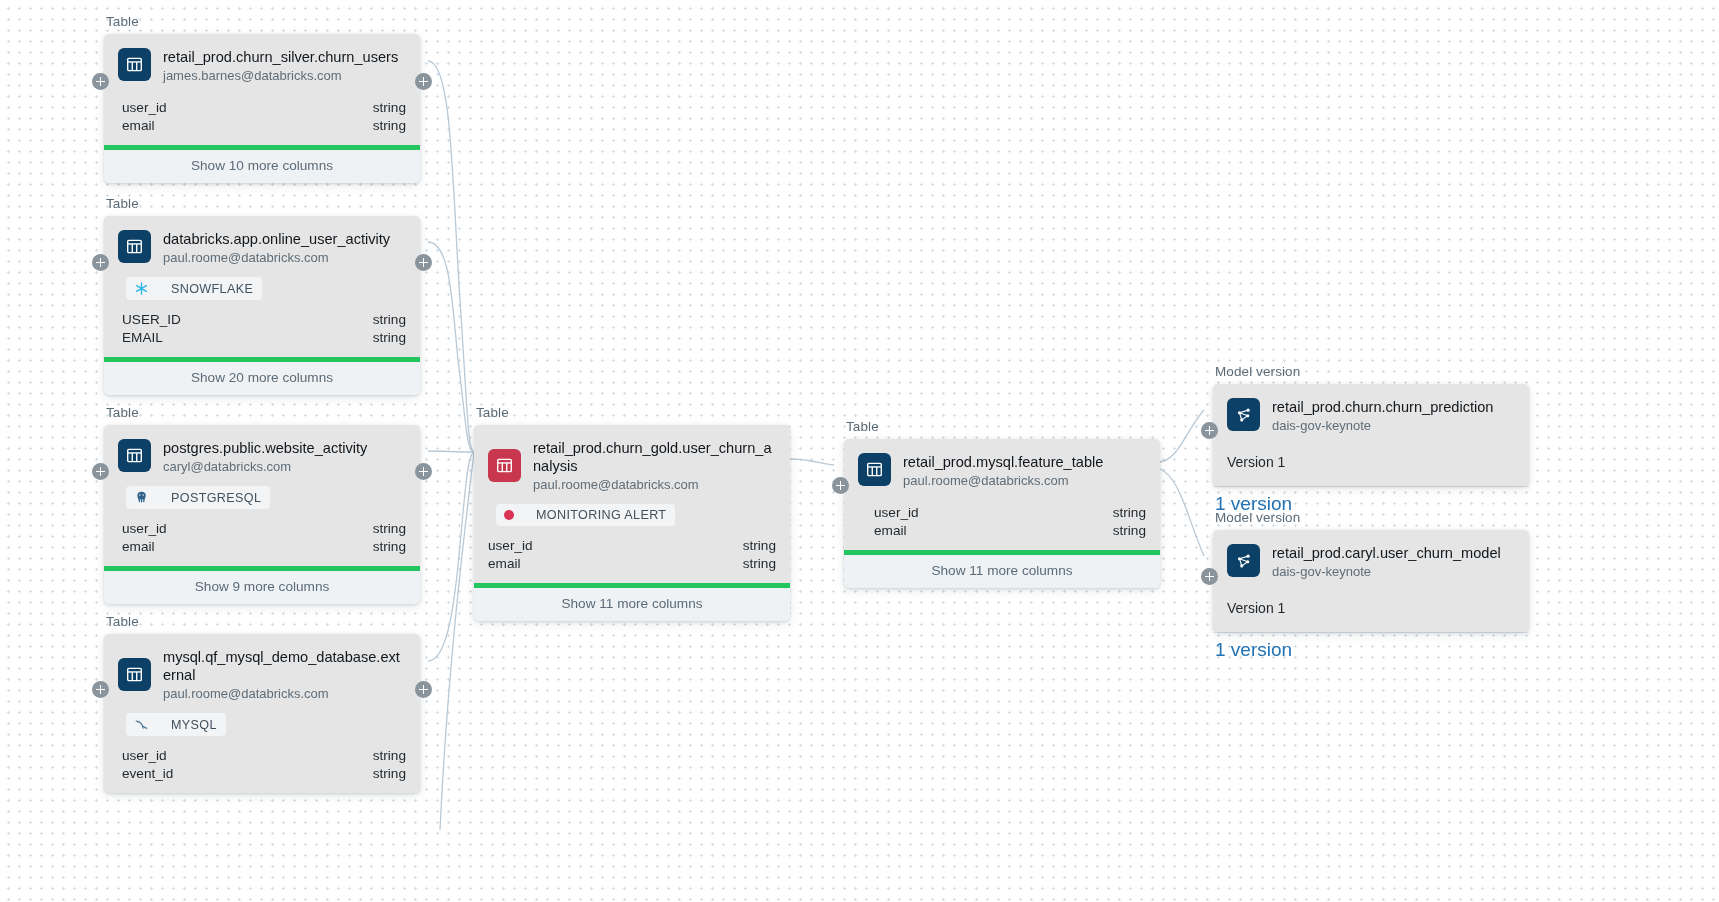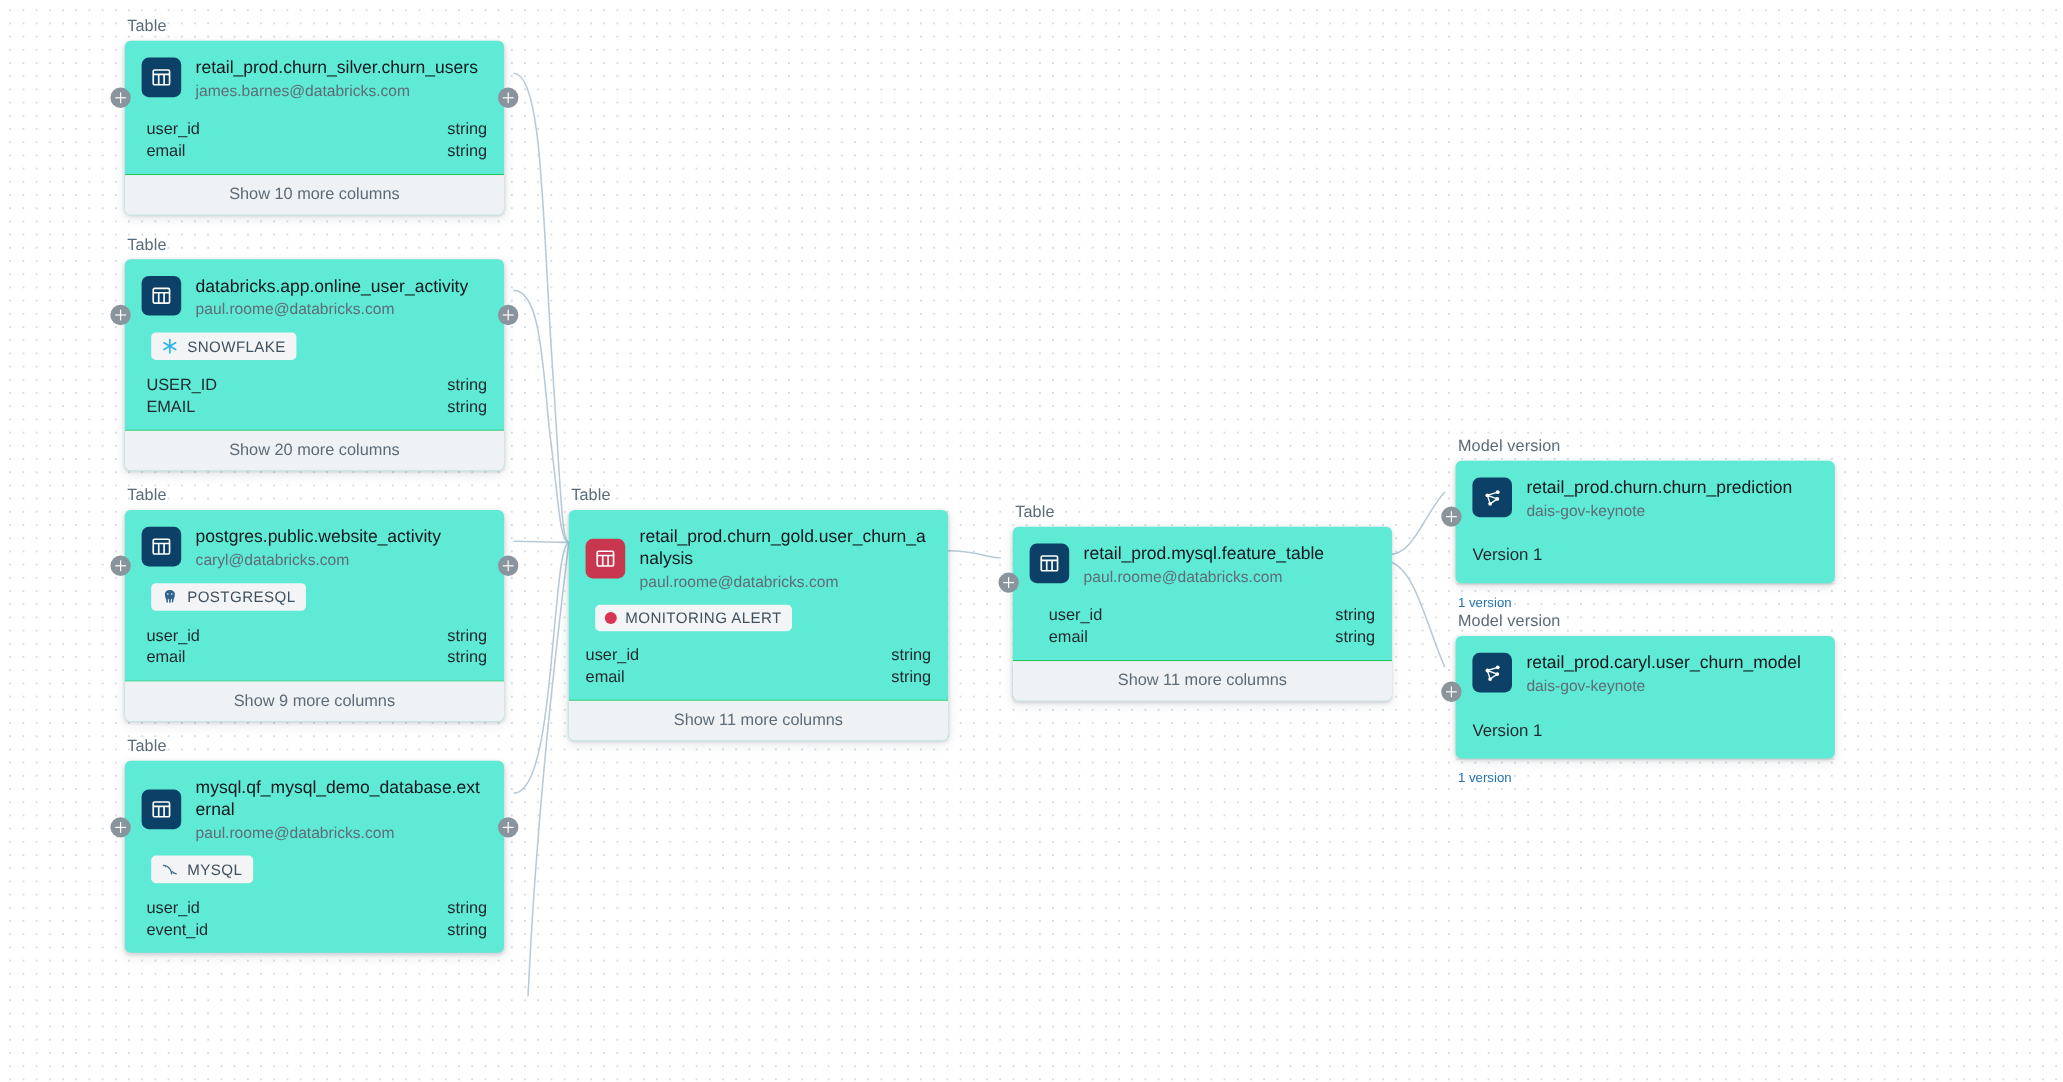--- a/index.html
+++ b/index.html
@@ -39,21 +39,21 @@
   }
   .node-type {
     font-size: 13.5px;
     color: #5a6b78;
     line-height: 16px;
     margin-bottom: 4px;
     padding-left: 2px;
     letter-spacing: 0.1px;
   }
   .card {
-    background: #5eead4;
+    background: #e5e5e5;
     border-radius: 5px;
     box-shadow: 0 1px 3px rgba(20,35,50,0.14), 0 3px 10px rgba(20,35,50,0.10);
     position: relative;
   }
   .card-head {
     display: flex;
     align-items: flex-start;
     padding: 13px 14px 4px 14px;
   }
   .card-icon {
@@ -83,21 +83,21 @@
     font-size: 13px;
     line-height: 17px;
     color: #5f6d78;
     margin-top: 1px;
   }
 
   .badge-row { padding: 7px 14px 2px 14px; }
   .badge {
     display: inline-flex;
     align-items: center;
-    gap: 7px;
+    gap: 22px;
     background: #f2f4f6;
     border-radius: 4px;
     padding: 4px 9px 4px 8px;
     font-size: 12.6px;
     letter-spacing: 0.35px;
     color: #41525f;
   }
   .badge .bdot {
     width: 10px; height: 10px;
     border-radius: 50%;
@@ -112,21 +112,21 @@
     display: flex;
     justify-content: space-between;
     font-size: 13.6px;
     line-height: 18px;
     color: #1f272d;
   }
   .col-type { color: #1f272d; }
 
   .card-foot {
     background: #eff2f5;
-    border-top: 1px solid #22c55e;
+    border-top: 5px solid #22c55e;
     text-align: center;
     font-size: 13.6px;
     line-height: 18px;
     color: #5b6b78;
     padding: 7px 0 8px 0;
     border-radius: 0 0 5px 5px;
     cursor: pointer;
   }
 
   
@@ -134,21 +134,21 @@
     padding: 16px 14px 16px 14px;
     text-align: left;
     font-size: 14px;
     color: #1f272d;
   }
   .version-foot {
     border-top: 1px solid #e7ebef;
     padding: 6px 0 4px 2px;
   }
   .version-link {
-    font-size: 11px;
+    font-size: 19px;
     color: #2272b4;
     cursor: pointer;
   }
 
   
   .plus {
     position: absolute;
     width: 17px;
     height: 17px;
     border-radius: 50%;

